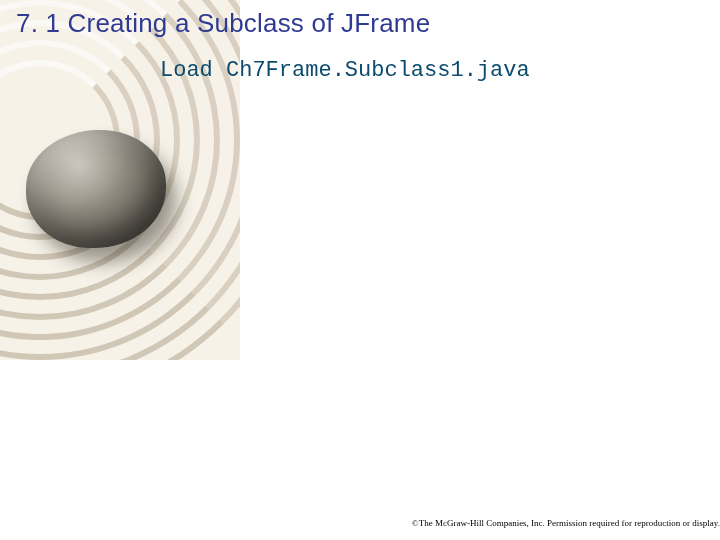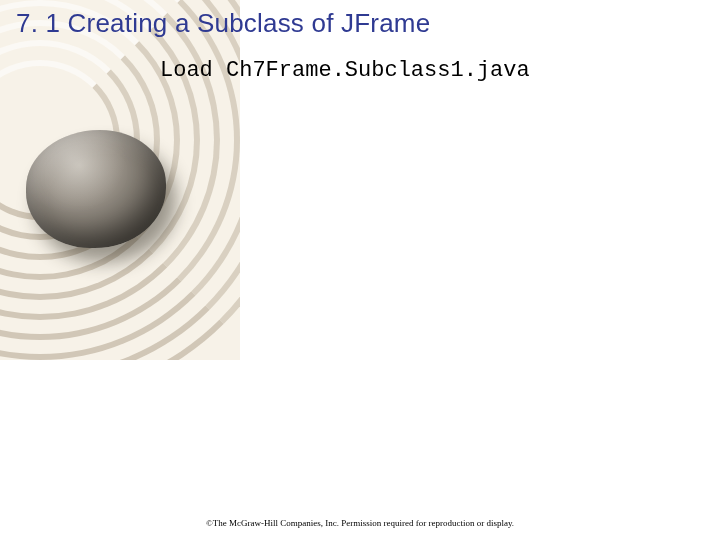--- a/index.html
+++ b/index.html
@@ -60,28 +60,28 @@
     font-weight: normal;
     z-index: 2;
     letter-spacing: 0.2px;
   }
 
   .code-line {
     position: absolute;
     left: 160px; top: 58px;
     font-family: "Courier New", Courier, monospace;
     font-size: 22px;
-    color: #000000;
+    color: #0c4a6e;
     z-index: 2;
   }
 
   .copyright {
     position: absolute;
     left: 0; right: 0; bottom: 12px;
-    text-align: center;
+    text-align: right;
     font-family: "Times New Roman", Times, serif;
     font-size: 9px;
     color: #000;
     z-index: 2;
   }
 </style>
 </head>
 <body>
 
 <div class="bg-image">

